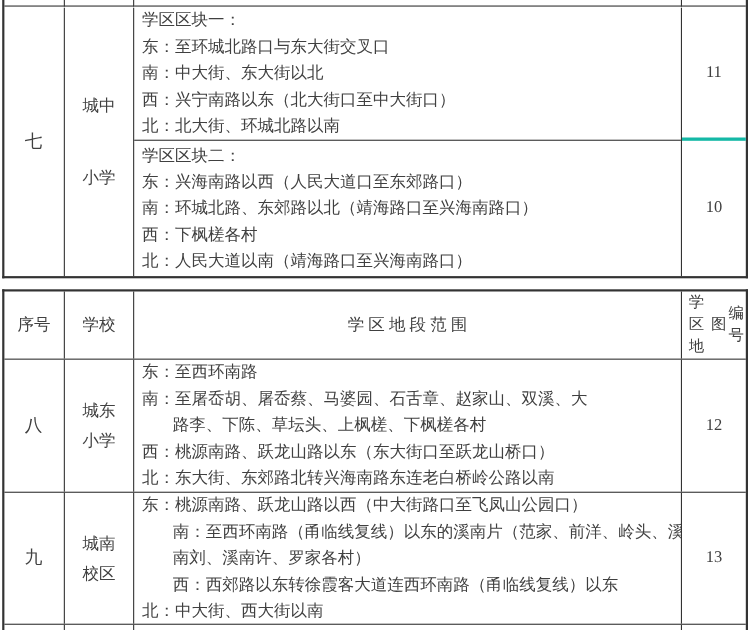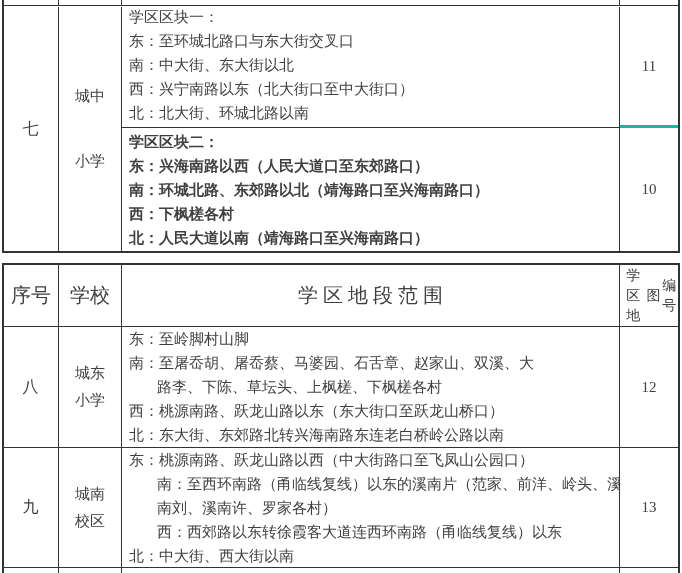--- a/index.html
+++ b/index.html
@@ -49,31 +49,31 @@
   .school-cell.g-wide  { gap: 46px; }
   .school-cell.g-tight { gap: 8px; }
 
   .line {
     font-size: 15px; line-height: 24px;
     padding-left: 7px; padding-right: 4px;
     white-space: nowrap; overflow: hidden;
   }
   .line.ind { padding-left: 35px; }
 
-  .block-1 { height: 121px; border-bottom: 1px solid #333333; overflow: hidden; font-family: Liberation Mono, monospace; }
-  .block-2 { height: 123px; padding-top: 2px; overflow: hidden; font-weight: bold; }
+  .block-1 { height: 121px; border-bottom: 1px solid #333333; overflow: hidden; }
+  .block-2 { height: 123px; padding-top: 2px; overflow: hidden; }
   .lines-cell { overflow: hidden; }
 
   .numcol { display: flex; flex-direction: column; }
   .numcell { font-size: 15px; }
   .numcell.top { height: 121px; border-bottom: 3px solid #14b8a6; }
   .numcell.bottom { height: 123px; }
   .num-full { height: 100%; font-size: 15px; }
 
-  .hdr { font-size: 20px; font-family: Liberation Serif, serif; }
+  .hdr { font-size: 15px; font-family: Liberation Serif, serif; }
   .hdr-map {
     display: flex; flex-direction: row;
     align-items: center; justify-content: center;
     font-size: 14px; line-height: 20px; text-align: center;
   }
 </style>
 </head>
 <body>
 
 <div class="tbl t1">
@@ -130,21 +130,21 @@
     </div>
   </div>
 
   <div class="row r-eight bb">
     <div class="c1 center no-cell">八</div>
     <div class="c2 school-cell g-tight">
       <div>城东</div>
       <div>小学</div>
     </div>
     <div class="c3 lines-cell">
-      <div class="line">东：至岭脚村山脚</div>
+      <div class="line">东：至西环南路</div>
       <div class="line">南：至屠岙胡、屠岙蔡、马婆园、石舌章、赵家山、双溪、大</div>
       <div class="line ind">路李、下陈、草坛头、上枫槎、下枫槎各村</div>
       <div class="line">西：桃源南路、跃龙山路以东（东大街口至跃龙山桥口）</div>
       <div class="line">北：东大街、东郊路北转兴海南路东连老白桥岭公路以南</div>
     </div>
     <div class="c4 center num-full">12</div>
   </div>
 
   <div class="row r-nine bb">
     <div class="c1 center no-cell">九</div>

